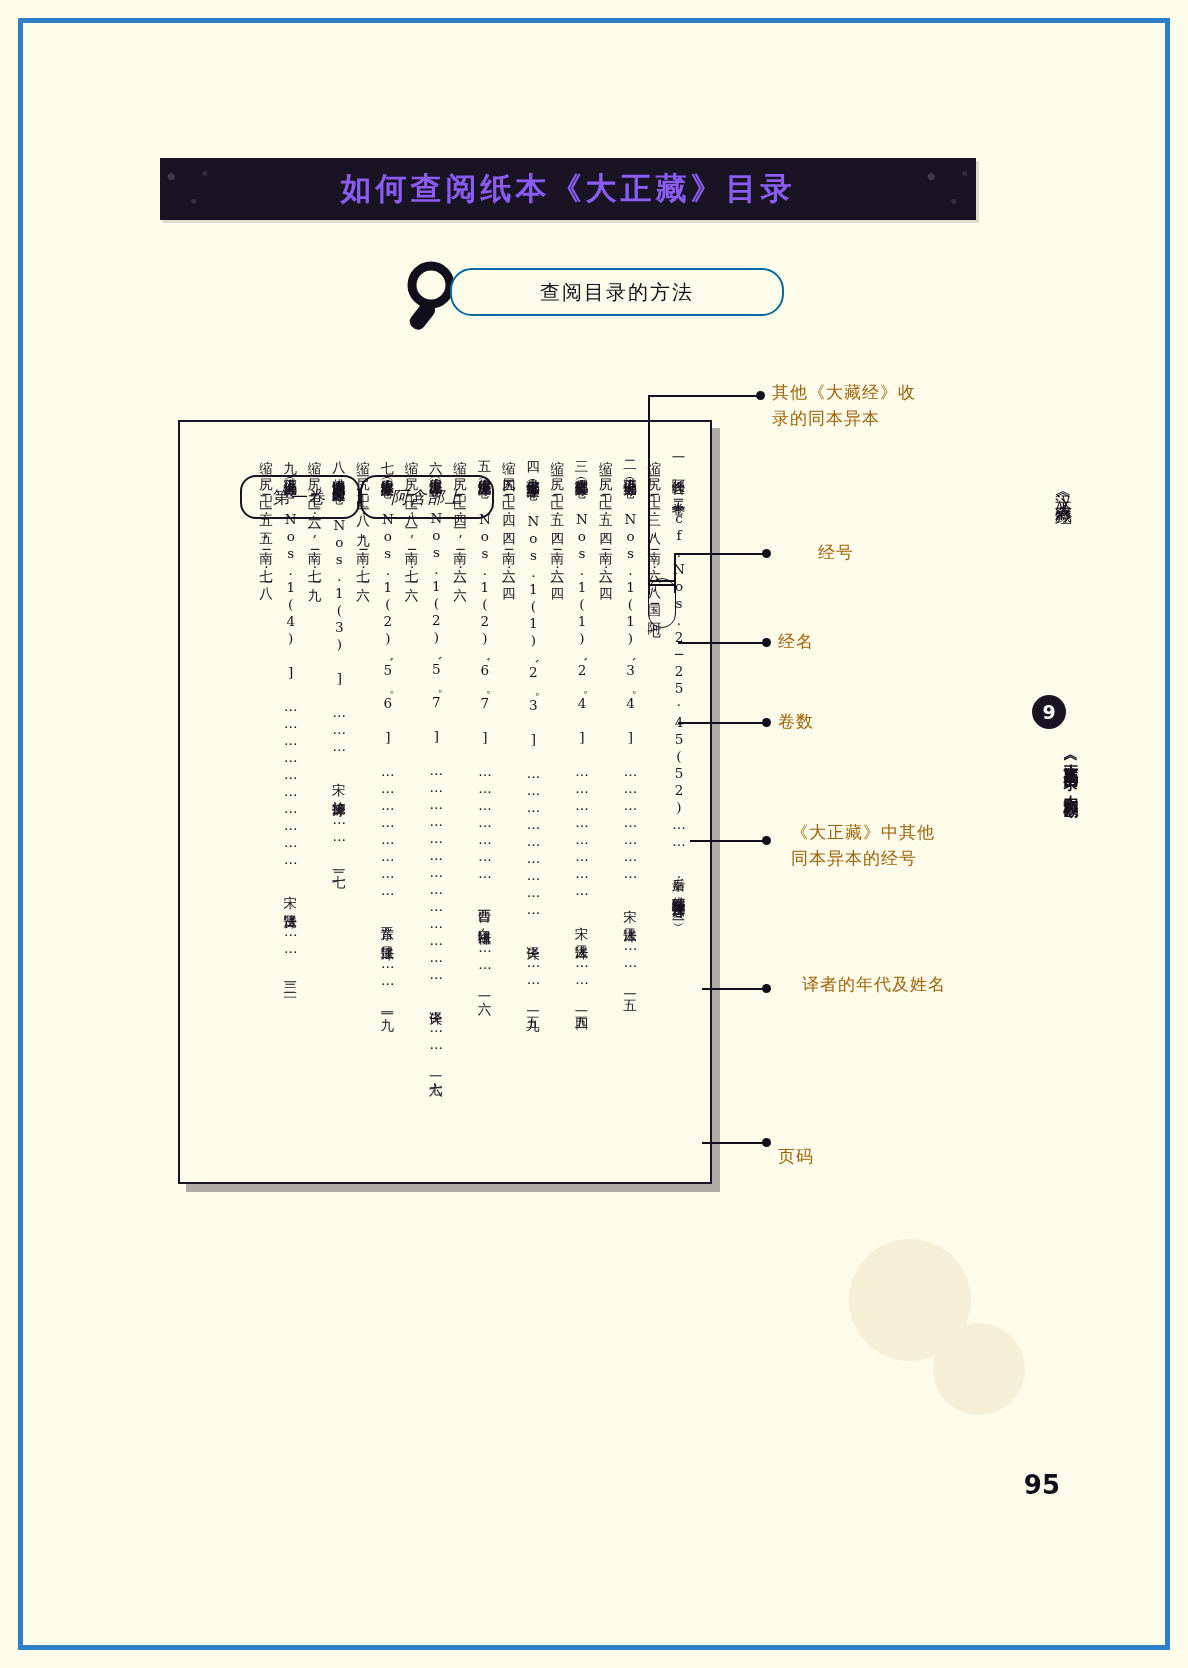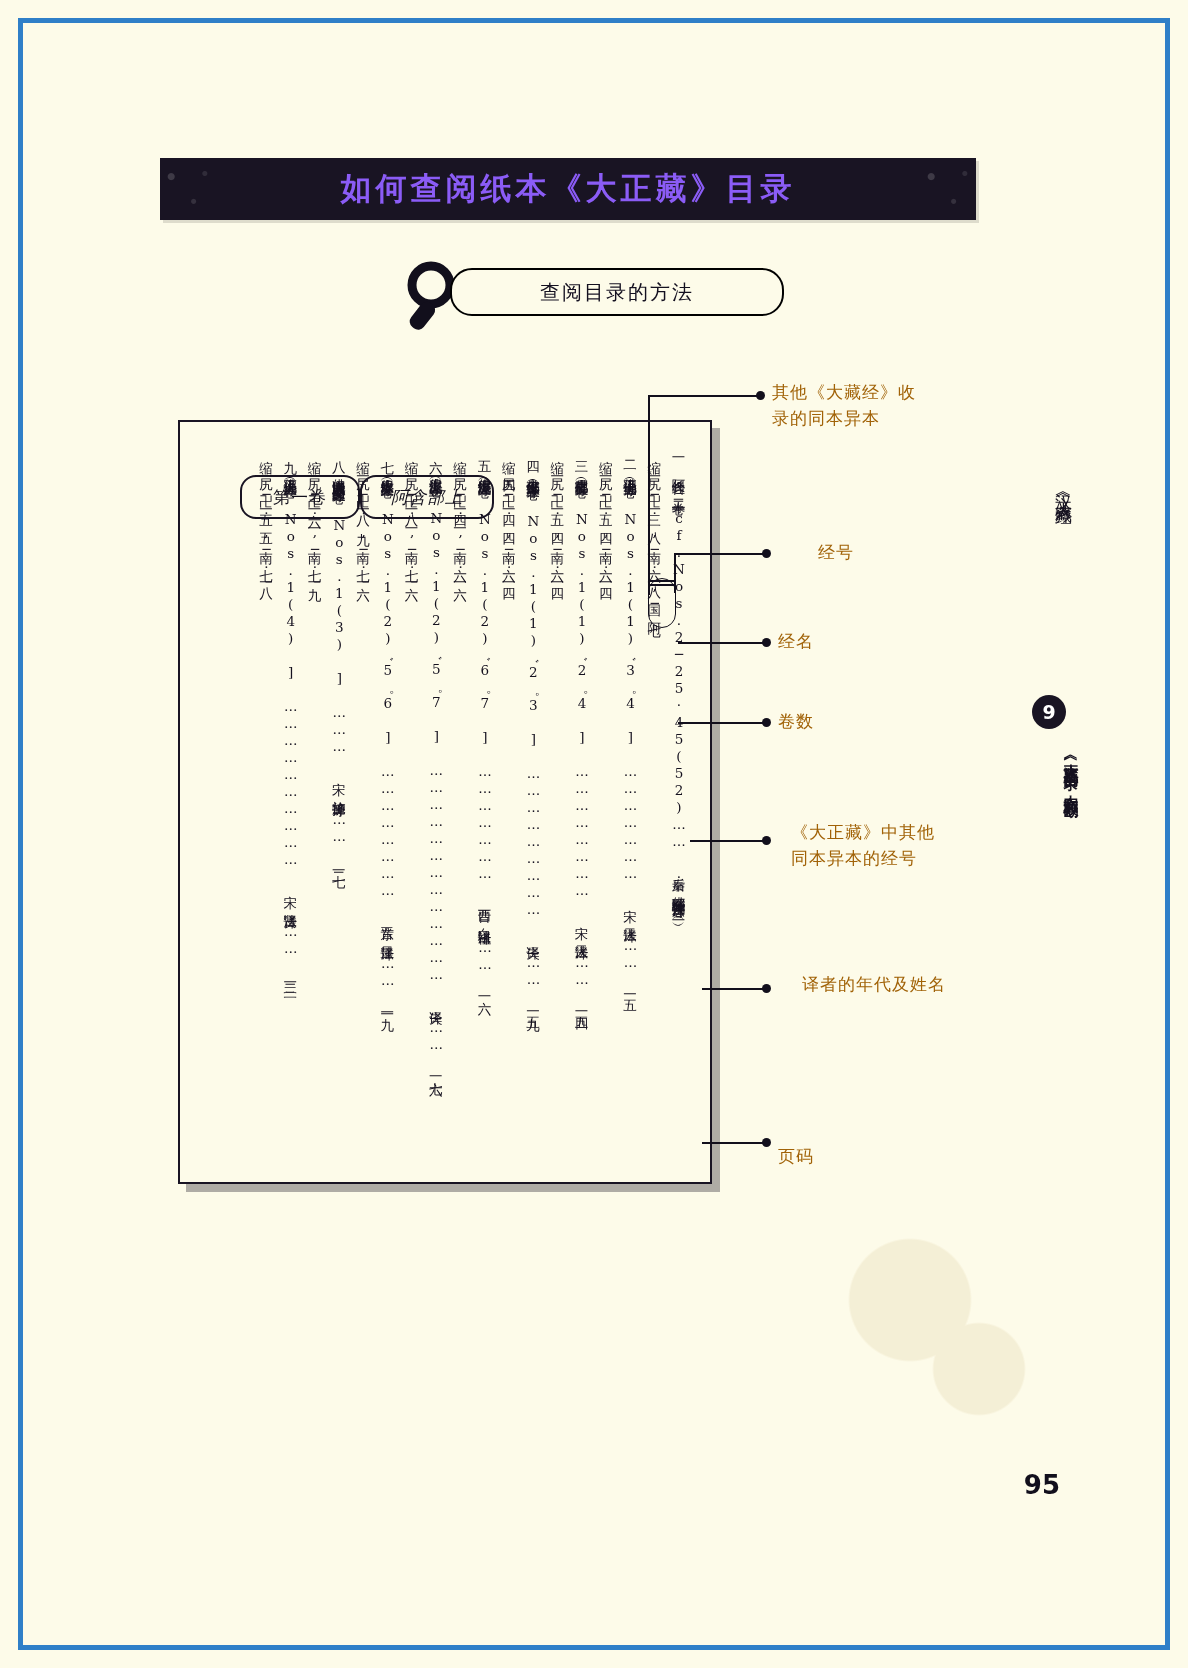--- a/index.html
+++ b/index.html
@@ -48,21 +48,21 @@
       radial-gradient(circle at 20% 30%, rgba(255,255,255,.16) 0 3px, transparent 4px),
       radial-gradient(circle at 60% 70%, rgba(255,255,255,.12) 0 2px, transparent 3px),
       radial-gradient(circle at 80% 25%, rgba(255,255,255,.10) 0 2px, transparent 3px);
   }
   .banner .deco.l{left:0;}
   .banner .deco.r{right:0;}
 
   
   .pill{
     position:absolute;left:400px;top:218px;width:330px;height:44px;
-    border:2px solid #000000;border-radius:22px;
+    border:2px solid #0369a1;border-radius:22px;
     display:flex;align-items:center;justify-content:center;
     font-size:20px;color:#141020;background:#fdfbe9;
     letter-spacing:2px;
   }
   .magnifier{
     position:absolute;left:345px;top:205px;width:86px;height:86px;
   }
 
   
   .diagram{

